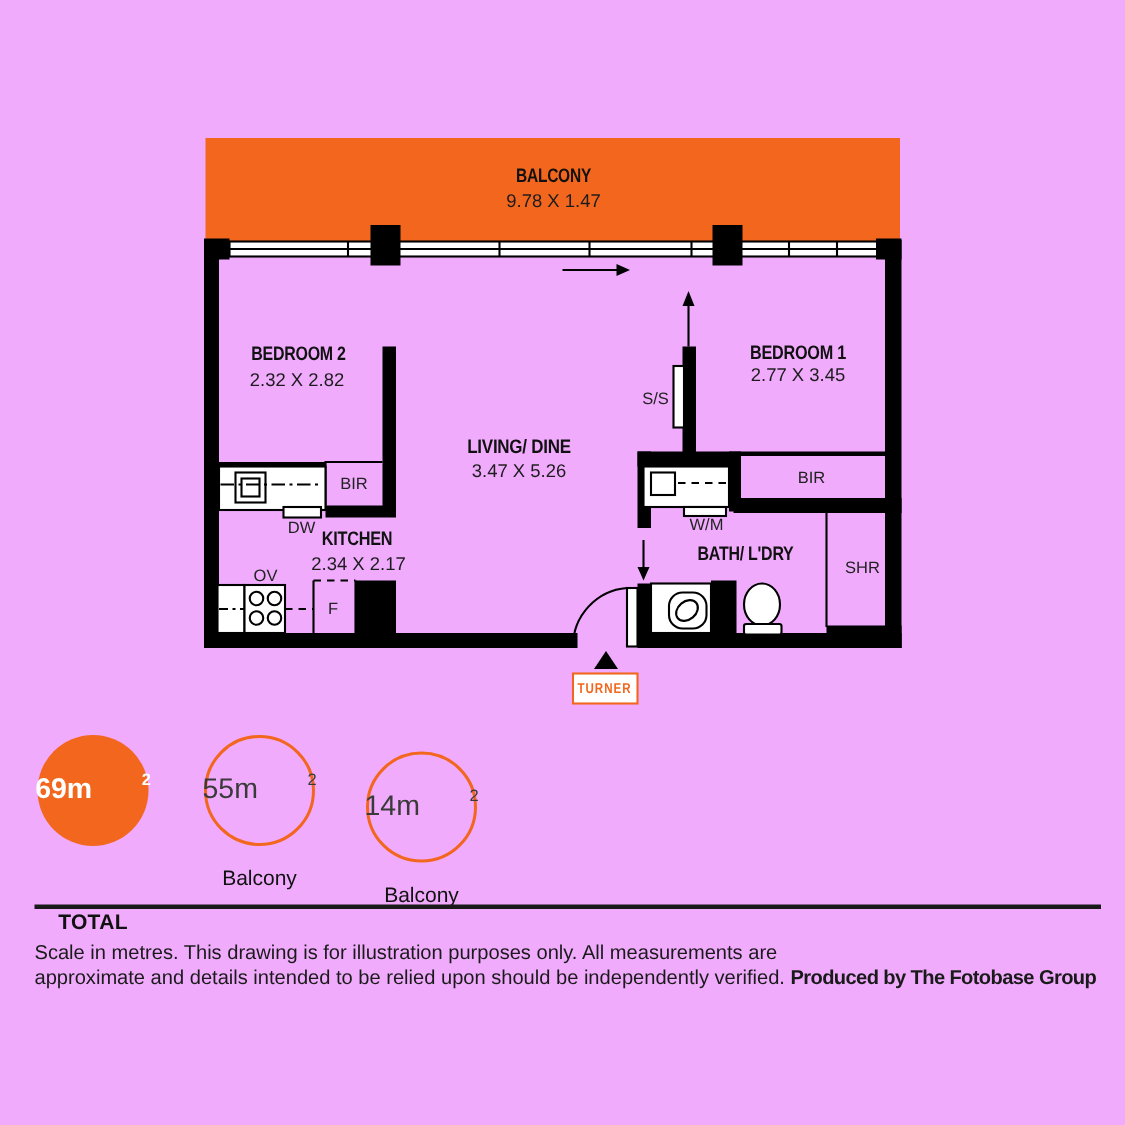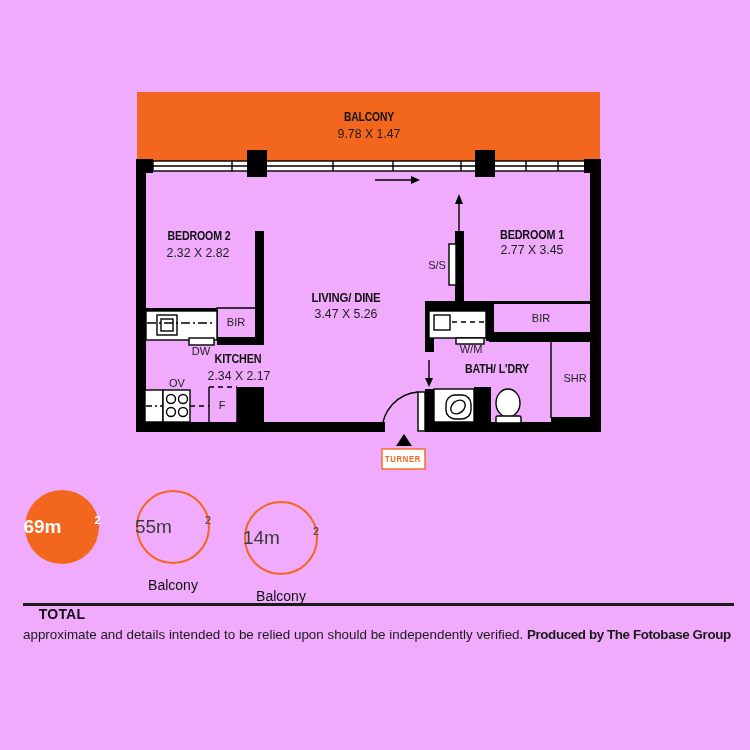--- a/index.html
+++ b/index.html
@@ -184,16 +184,17 @@
   <div class="legend-item" style="left:244px; top:501px;">
     <div class="circle outline">
         <span>14m</span>
         <span class="sq">2</span>
       </div>
     <div class="legend-label">Balcony</div>
   </div>
 
   <div class="divider"></div>
   <div class="footer-text">
+    <div>Scale in metres. This drawing is for illustration purposes only. All measurements are</div>
     <div><span>approximate and details intended to be relied upon should be independently verified. </span><span class="producer">Produced by </span><span class="producer-brand">The Fotobase Group</span></div>
   </div>
 
 </div>
 
 </body></html>

